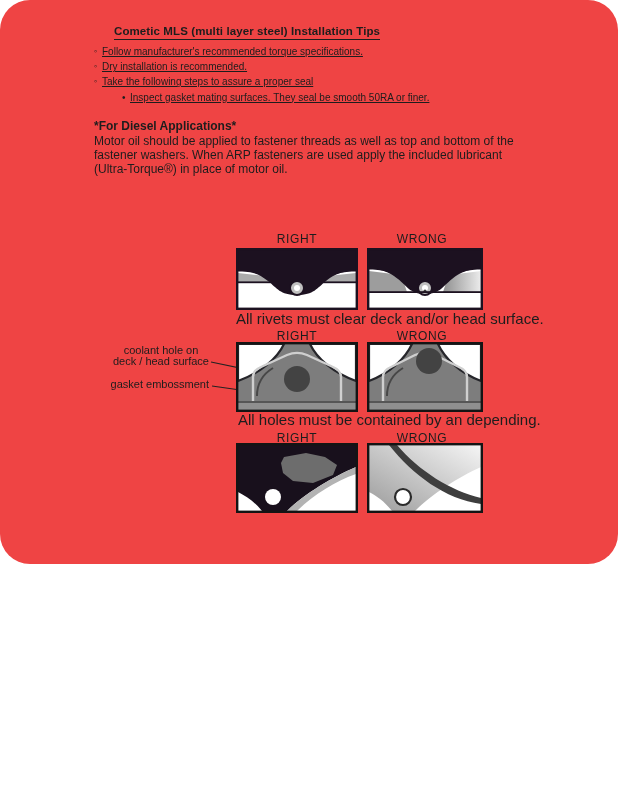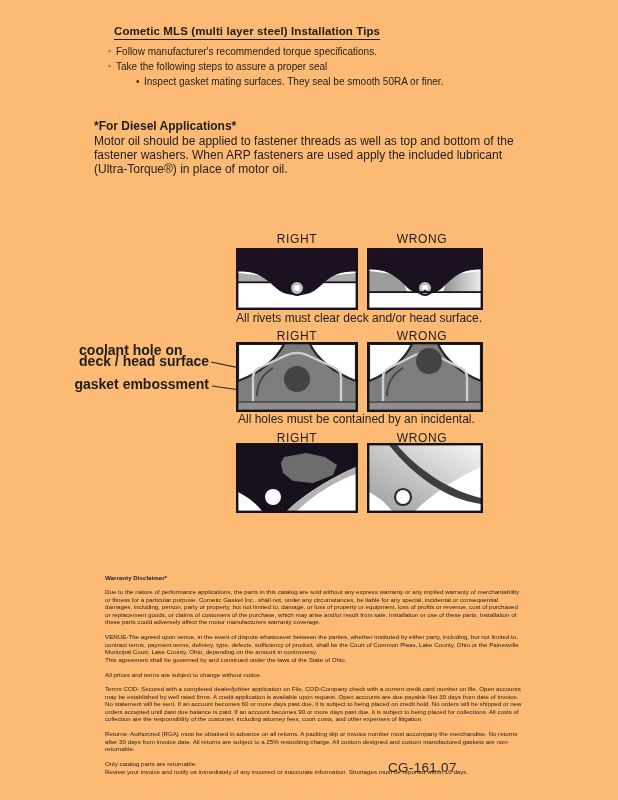--- a/index.html
+++ b/index.html
@@ -1,55 +1,56 @@
 <!DOCTYPE html>
 <html><head>
 <meta charset="utf-8">
 <style>
   html,body{margin:0;padding:0;background:#fff;}
-  .page{position:relative;width:618px;height:800px;background:#fdba74;
-        font-family:"Liberation Sans",sans-serif;color:#1d1d1d;overflow:hidden;}
+  .page{position:relative;width:618px;height:564px;background:#ef4444;
+        font-family:"Liberation Sans",sans-serif;color:#1d1d1d;overflow:hidden;border-radius:30px;}
 
   .title{position:absolute;left:114px;top:25px;font-size:11.5px;font-weight:bold;
          border-bottom:1.6px solid #1d1d1d;padding-bottom:2px;letter-spacing:.1px;}
 
-  .bullets{position:absolute;left:108px;top:44px;font-size:10px;line-height:15.2px;width:470px;}
+  .bullets{position:absolute;left:94px;top:44px;font-size:10px;line-height:15.2px;width:470px;text-decoration:underline;}
   .bullets .row{white-space:nowrap;}
   .m1{display:inline-block;width:8px;font-size:9px;vertical-align:top;}
   .sub{padding-left:28px;}
   .m2{display:inline-block;width:8px;font-size:10px;vertical-align:top;}
 
   .diesel-h{position:absolute;left:94px;top:119px;font-size:12px;font-weight:bold;}
   .bodytext{position:absolute;left:94px;width:442px;font-size:12px;line-height:13.8px;}
   .p1{top:135px;} .p2{top:163px;} .note{top:205px;}
 
   .figs{position:absolute;left:0;top:228px;width:618px;height:320px;}
   .figs .rw{position:absolute;font-size:12px;letter-spacing:.6px;text-align:center;width:122px;}
-  .figs .cap{position:absolute;font-size:12px;line-height:11px;}
+  .figs .cap{position:absolute;font-size:15px;line-height:11px;}
   .fbox{position:absolute;}
   .fbox svg{display:block;}
-  .leadlabel{position:absolute;font-size:14px;line-height:10.5px;text-align:left;right:409px;font-weight:bold;}
+  .leadlabel{position:absolute;font-size:11px;line-height:10.5px;text-align:center;right:409px;}
   .leads{position:absolute;left:0;top:0;pointer-events:none;}
 
   .warranty{position:absolute;left:105px;top:574px;width:420px;font-size:6.2px;line-height:7.45px;color:#222;}
   .warranty .hd{font-weight:bold;margin:0 0 7px 0;}
   .warranty p{margin:0 0 7.5px 0;}
   .warranty p.tight{margin:0;}
 
   .pagenum{position:absolute;left:388px;top:760px;font-size:13.5px;letter-spacing:.3px;color:#2a2a2a;}
 </style>
 </head>
 <body>
 
 <div class="page">
 
   <div class="title">Cometic MLS (multi layer steel) Installation Tips</div>
 
   <div class="bullets">
     <div class="row"><span class="m1">◦</span><span>Follow manufacturer's recommended torque specifications.</span></div>
+    <div class="row"><span class="m1">◦</span><span>Dry installation is recommended.</span></div>
     <div class="row"><span class="m1">◦</span><span>Take the following steps to assure a proper seal</span></div>
     <div class="row sub"><span class="m2">•</span><span>Inspect gasket mating surfaces.  They seal be smooth 50RA or finer.</span></div>
   </div>
 
   <div class="diesel-h">*For Diesel Applications*</div>
   <div class="bodytext p1">Motor oil should be applied to fastener threads as well as top and bottom of the fastener washers. When ARP fasteners are used apply the included lubricant (Ultra-Torque®) in place of motor oil.</div>
 
   <div class="figs">
 
     <div class="rw" style="left:236px;top:4px;">RIGHT</div>
@@ -121,21 +122,21 @@
         <rect x="2" y="59" width="112" height="2" fill="#565656"></rect>
         <rect x="2" y="61" width="112" height="7" fill="#8f8f8f"></rect>
         <path d="M2,2 L45,2 C38,17 23,31 2,39 Z" fill="#ffffff" stroke="#26262b" stroke-width="2.2"></path>
         <path d="M114,2 L71,2 C78,17 93,31 114,39 Z" fill="#ffffff" stroke="#26262b" stroke-width="2.2"></path>
         <path d="M16,59 L16,35 C16,30 19,27 25,24.5 L48,13 C54,10.5 62,10.5 68,13 L91,24.5 C97,27 100,30 100,35 L100,59" fill="none" stroke="#cfcfcf" stroke-width="2.4"></path>
         <path d="M20,54 C20,42 26,32 36,26" fill="none" stroke="#474747" stroke-width="2"></path>
         <circle cx="62" cy="19" r="13" fill="#434343"></circle>
         <rect x="1.2" y="1.2" width="113.6" height="67.6" fill="none" stroke="#141414" stroke-width="2.4"></rect>
       </svg>
     </div>
-    <div class="cap" style="left:238px;top:186px;">All holes must be contained by an incidental.</div>
+    <div class="cap" style="left:238px;top:186px;">All holes must be contained by an depending.</div>
 
     <div class="rw" style="left:236px;top:203px;">RIGHT</div>
     <div class="rw" style="left:364px;top:203px;width:116px;">WRONG</div>
 
     <div class="fbox" style="left:236px;top:215px;">
       <svg width="122" height="70" viewBox="0 0 122 70">
         <rect width="122" height="70" fill="#ffffff"></rect>
         <path d="M2,2 H120 V24 C96,34 67,52 51,68 L26,68 C19,59 10,53 2,49 Z" fill="#18101c"></path>
         <path d="M120,24 C96,34 67,52 51,68 L61,68 C77,52 100,38 120,31 Z" fill="#b3b3b3"></path>
         <path d="M48,14 L70,10 L89,14 L101,22 L97,32 L77,40 L57,38 L47,30 L45,20 Z" fill="#6d6d6d"></path>

